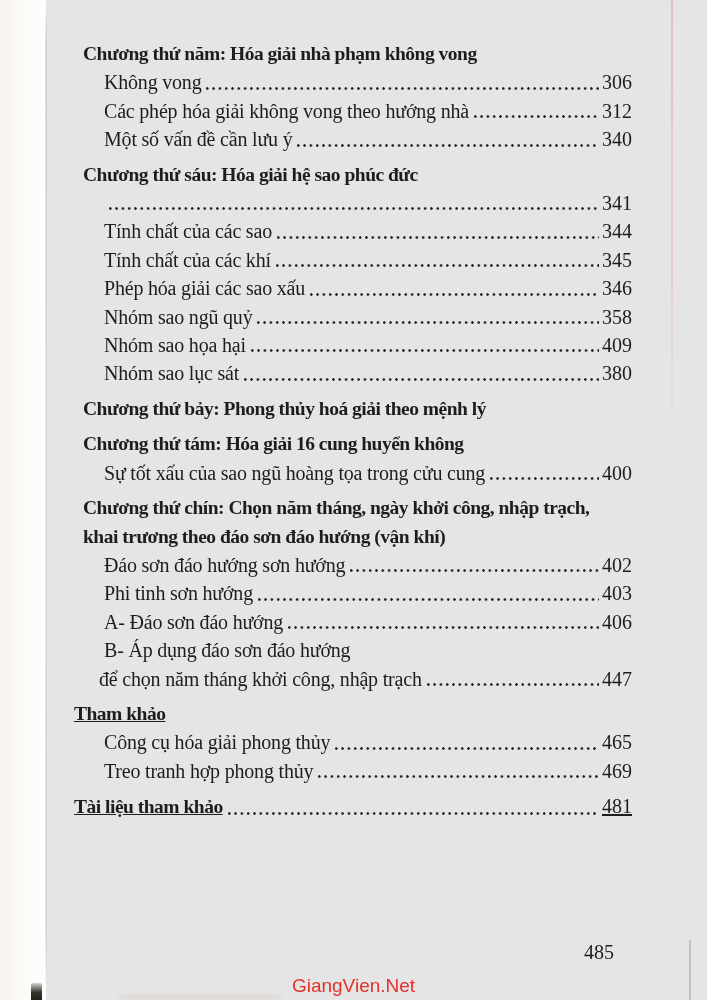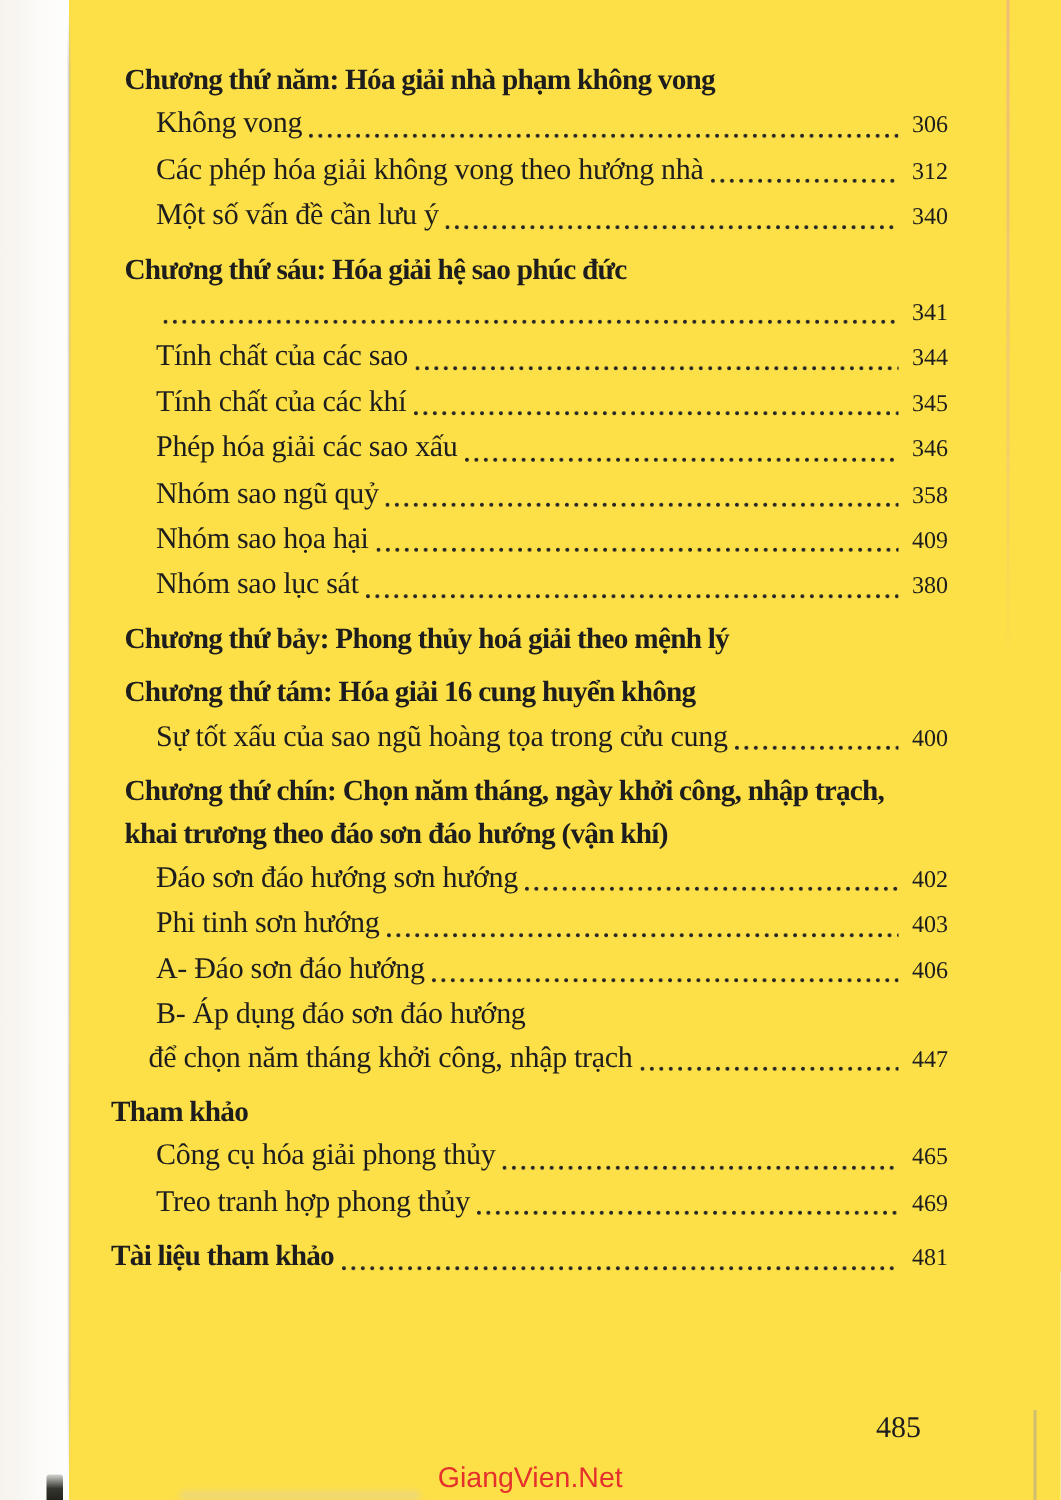--- a/index.html
+++ b/index.html
@@ -64,53 +64,53 @@
     letter-spacing: -0.2px;
   }
   .row.chapter, .row.chapter-outdent, .row.chapter-entry {
     font-weight: 700;
     font-size: 19.5px;
     letter-spacing: -0.5px;
     margin-top: 7px;
     white-space: pre;
   }
   .toc .row:first-child { margin-top: 0; }
-  .row.chapter-outdent, .row.chapter-entry { margin-left: -9px; }
+  .row.chapter-outdent, .row.chapter-entry { margin-left: -9px; text-decoration: underline; }
   .row.item { padding-left: 21px; }
   .row.item-cont { padding-left: 16px; }
   .label { flex: 0 0 auto; }
   .chapter .label { white-space: pre; }
   .dots {
     flex: 1 1 auto; min-width: 10px;
     align-self: flex-end; height: 5px;
     margin: 0 1px 6px 5px;
     background-image: radial-gradient(circle at 1.3px 2.5px, #242424 1.05px, rgba(0,0,0,0) 1.5px);
     background-size: 6.3px 5px;
     background-repeat: repeat-x;
   }
   .pagenum {
     flex: 0 0 auto; min-width: 32px; text-align: right;
-    font-weight: 400; font-size: 16px; letter-spacing: 0;
+    font-weight: 400; font-size: 20px; letter-spacing: 0;
   }
   
   .watermark {
     position: absolute; left: 0; right: 0; top: 975px;
     text-align: center;
     font-family: "Liberation Sans", "DejaVu Sans", sans-serif;
     font-size: 19px; font-weight: 400;
   }
   .folio {
     position: absolute; right: 93px; top: 941px;
     font-size: 20px; color: #1d1d1d; text-align: center;
   }
 </style>
 </head>
 <body>
 
-<div class="page" style="color: rgb(29, 29, 29); background: #fde047;">
+<div class="page" style="color: rgb(29, 29, 29); background: #e5e5e5;">
   <div class="left-margin-tint"></div>
   <div class="crease-line"></div>
   <div class="pink-edge-line"></div>
   <div class="right-edge-line"></div>
   <div class="corner-blob"></div>
   <div class="bottom-smudge"></div>
 
   <div class="toc">
       <div class="row chapter"><span class="label">Chương thứ năm: Hóa giải nhà phạm không vong</span></div>
       <div class="row item">

